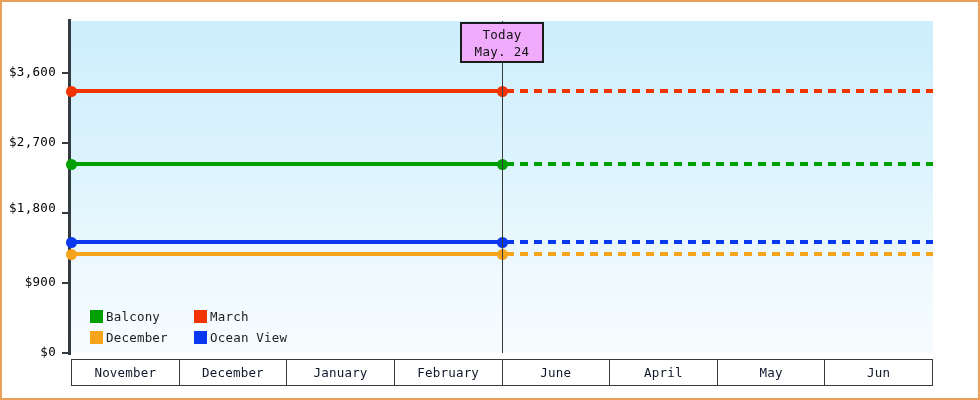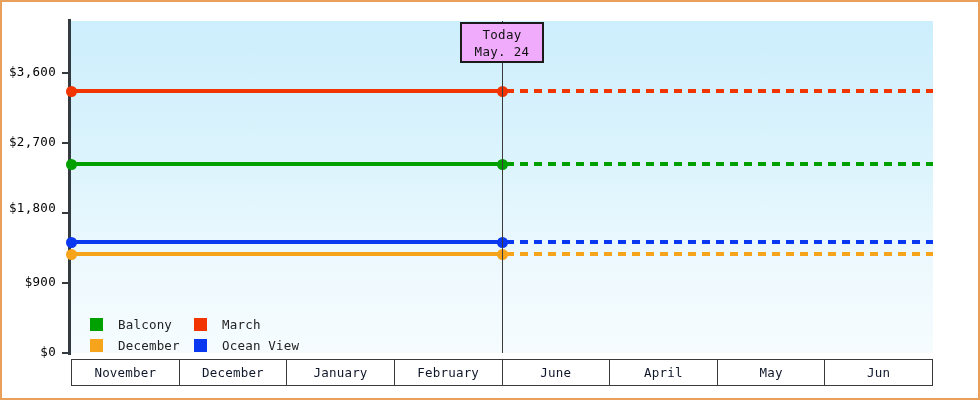--- a/index.html
+++ b/index.html
@@ -99,22 +99,22 @@
     position: absolute;
     left: 88px;
     top: 308px;
     display: grid;
     grid-template-columns: 100px auto;
     grid-auto-rows: 21px;
     column-gap: 4px;
   }
   .legend-entry {
     display: flex;
-    align-items: flex-end;
-    gap: 15px;
+    align-items: flex-start;
+    gap: 3px;
   }
   .legend-swatch {
     width: 13px;
     height: 13px;
     flex: 0 0 auto;
   }
   .legend-label {
     font-size: 12.5px;
     line-height: 13px;
     color: #222222;

